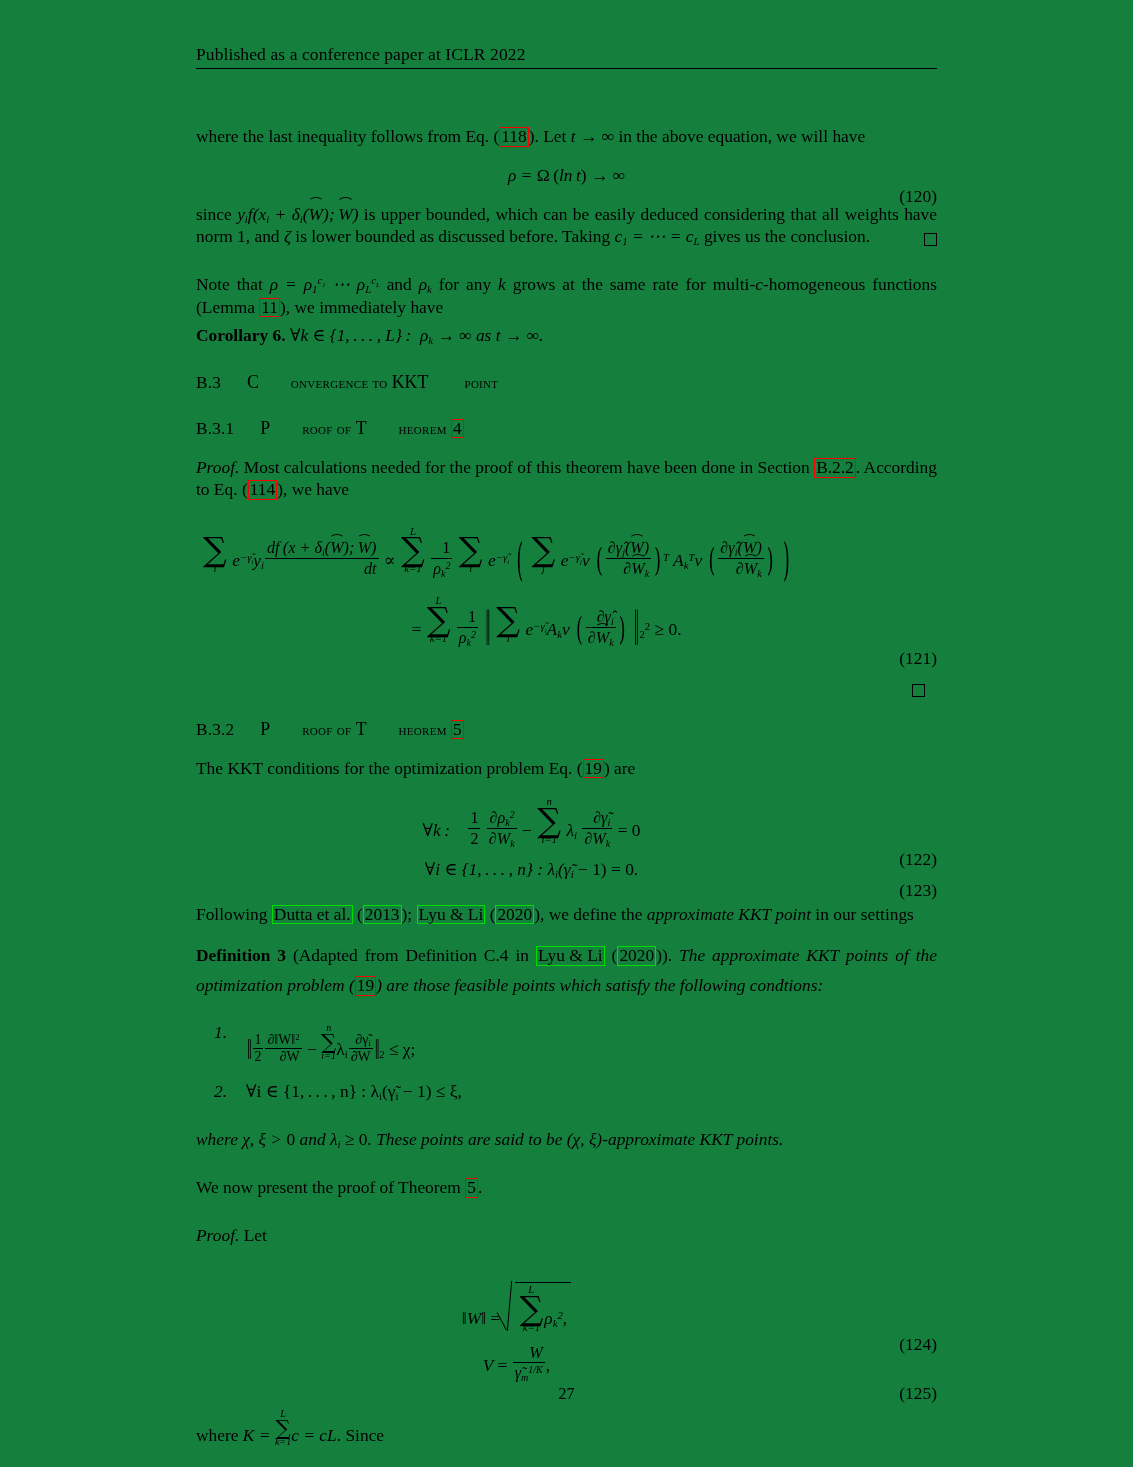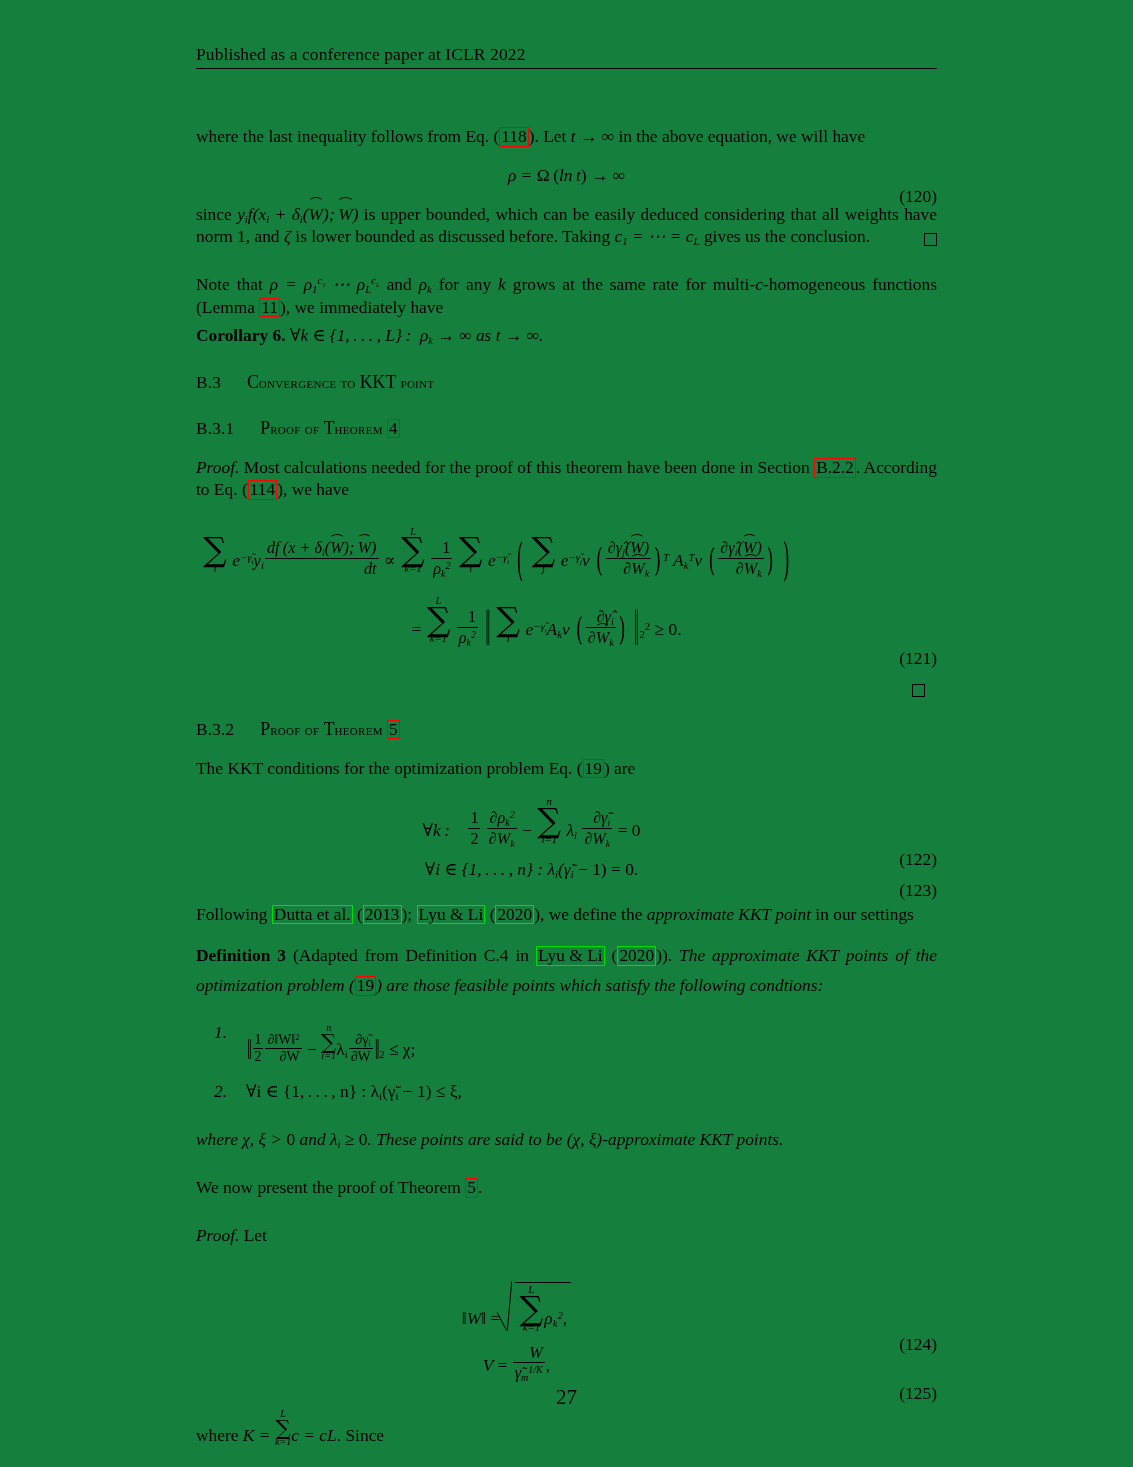--- a/index.html
+++ b/index.html
@@ -55,20 +55,21 @@
   
   .sec-head {
     font-size: 17.2px;
     margin: 0;
     white-space: nowrap;
   }
   .sec-num { letter-spacing: 0.2px; }
   .sc {
     font-variant: small-caps;
     letter-spacing: 0.2px;
+    margin-left: 32px;
   }
   .sec-head .sc-sub { font-size: 15.4px; letter-spacing: .3px;}
   .sec-head .big { font-size: 17.8px; }
   .sec-gapl { display:inline-block; width: 26px; }
 
   
   .lnk-red {
     border: 1.4px solid #ff0000;
     padding: 0px 1px 0px 1px;
     display: inline-block;
@@ -223,21 +224,21 @@
     left: 18px;
     font-style: italic;
   }
   ol.conds li .txt { display:inline-block; margin-left: 50px; font-style: normal;}
 
   .pageno {
     position: absolute;
     left: 0; right: 0;
     top: 1385px;
     text-align: center;
-    font-size: 21px;
+    font-size: 16px;
   }
 </style>
 </head>
 <body>
 
 <div class="page">
 
   <div class="content">
 
     <div class="runhead">Published as a conference paper at ICLR 2022</div>

